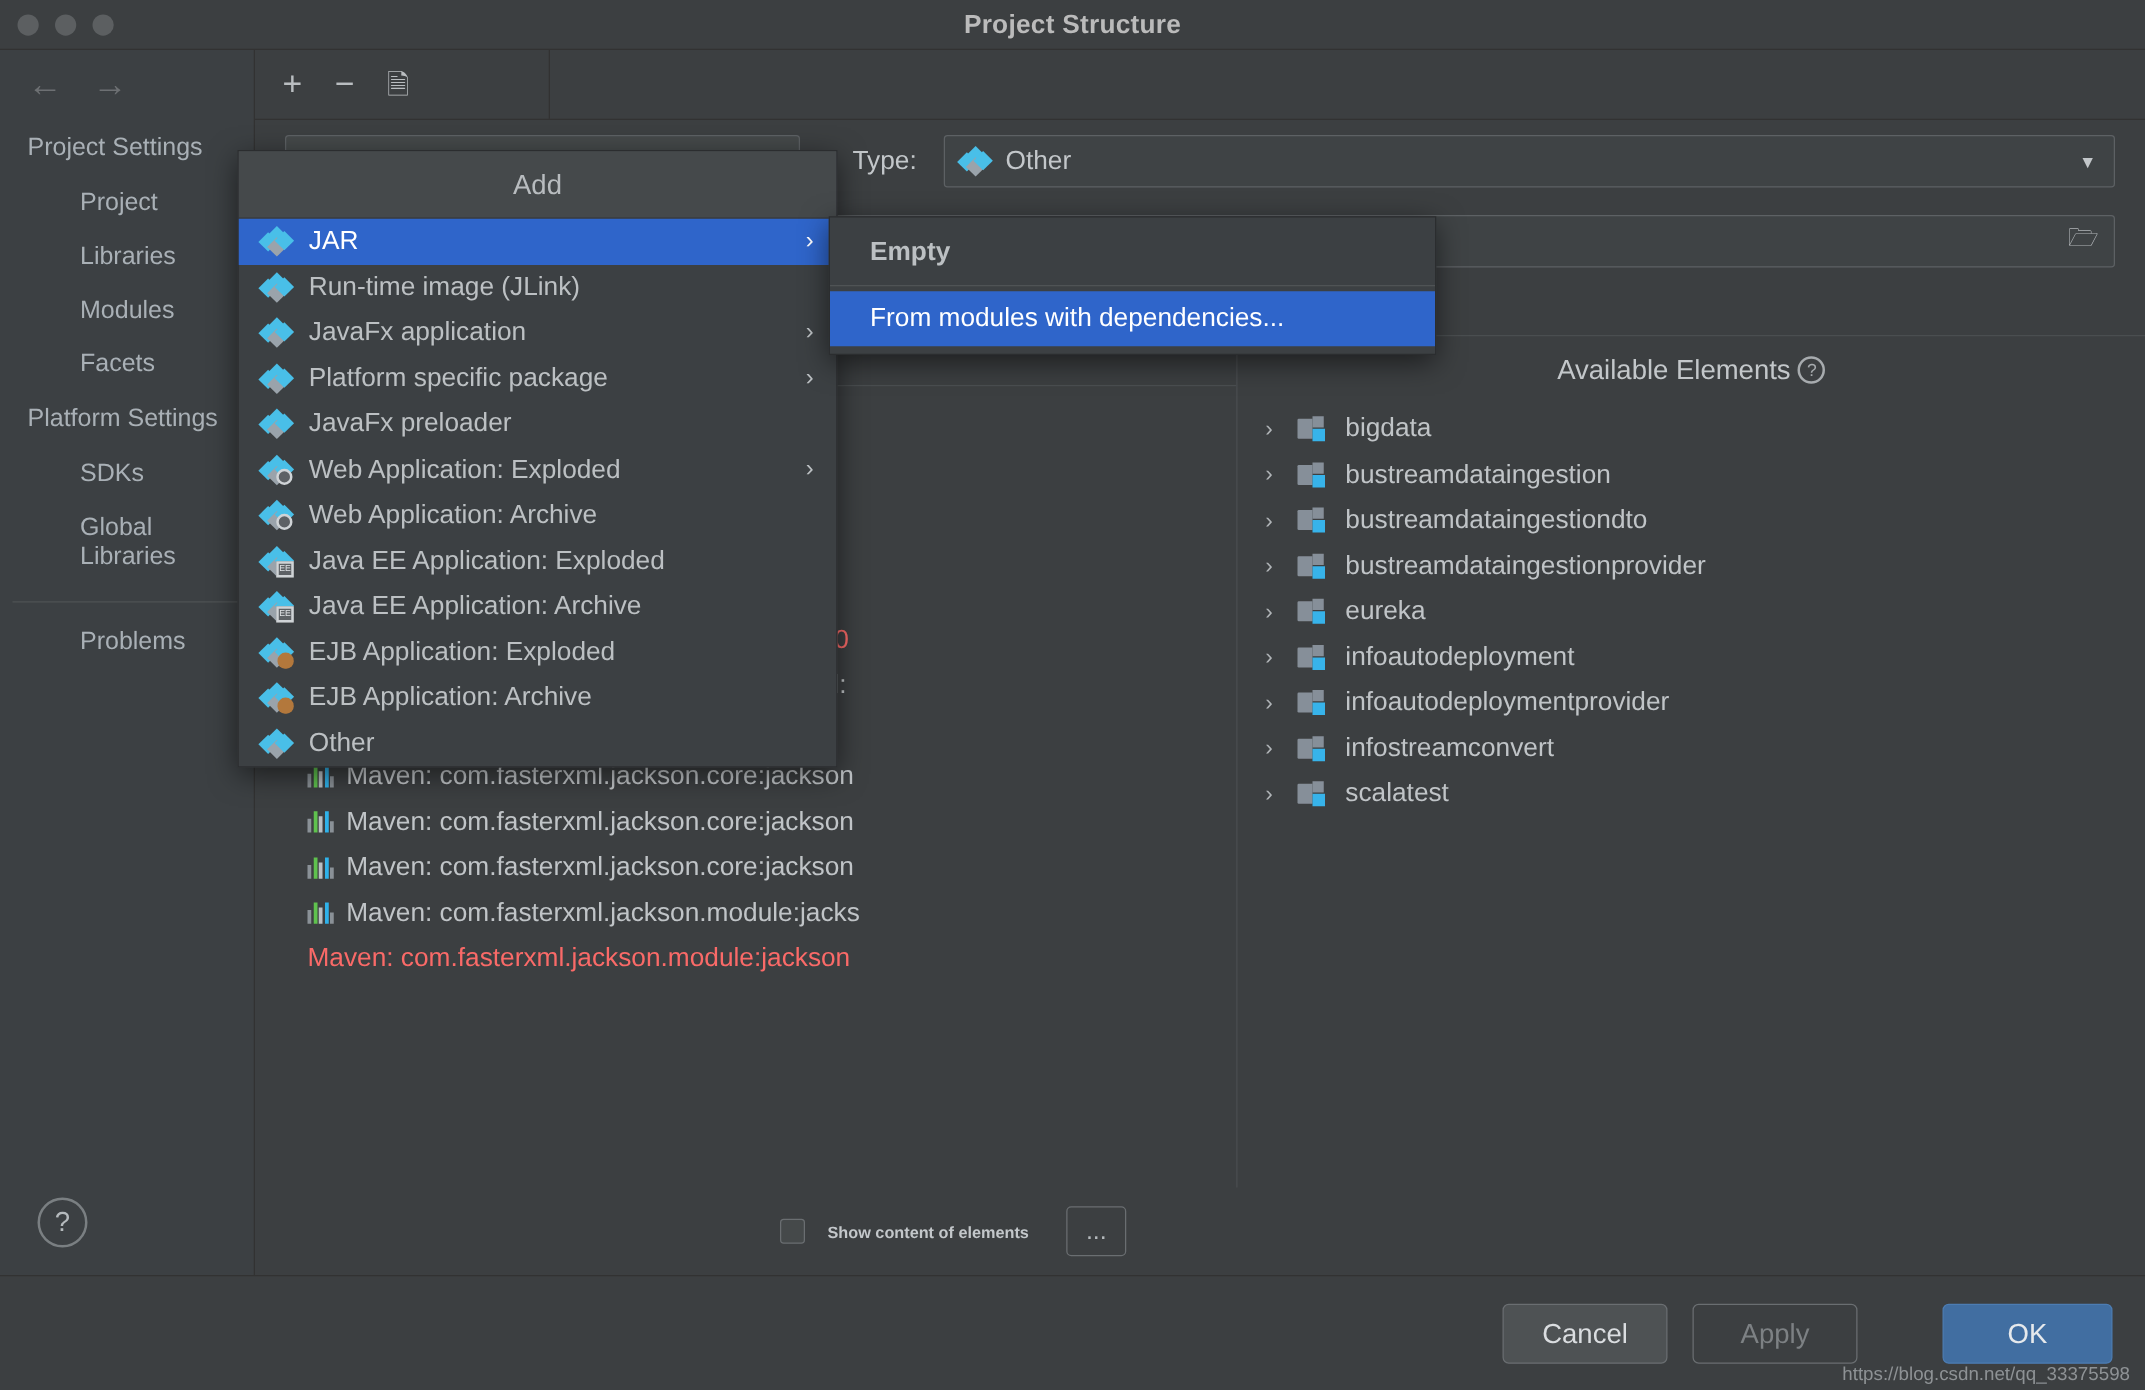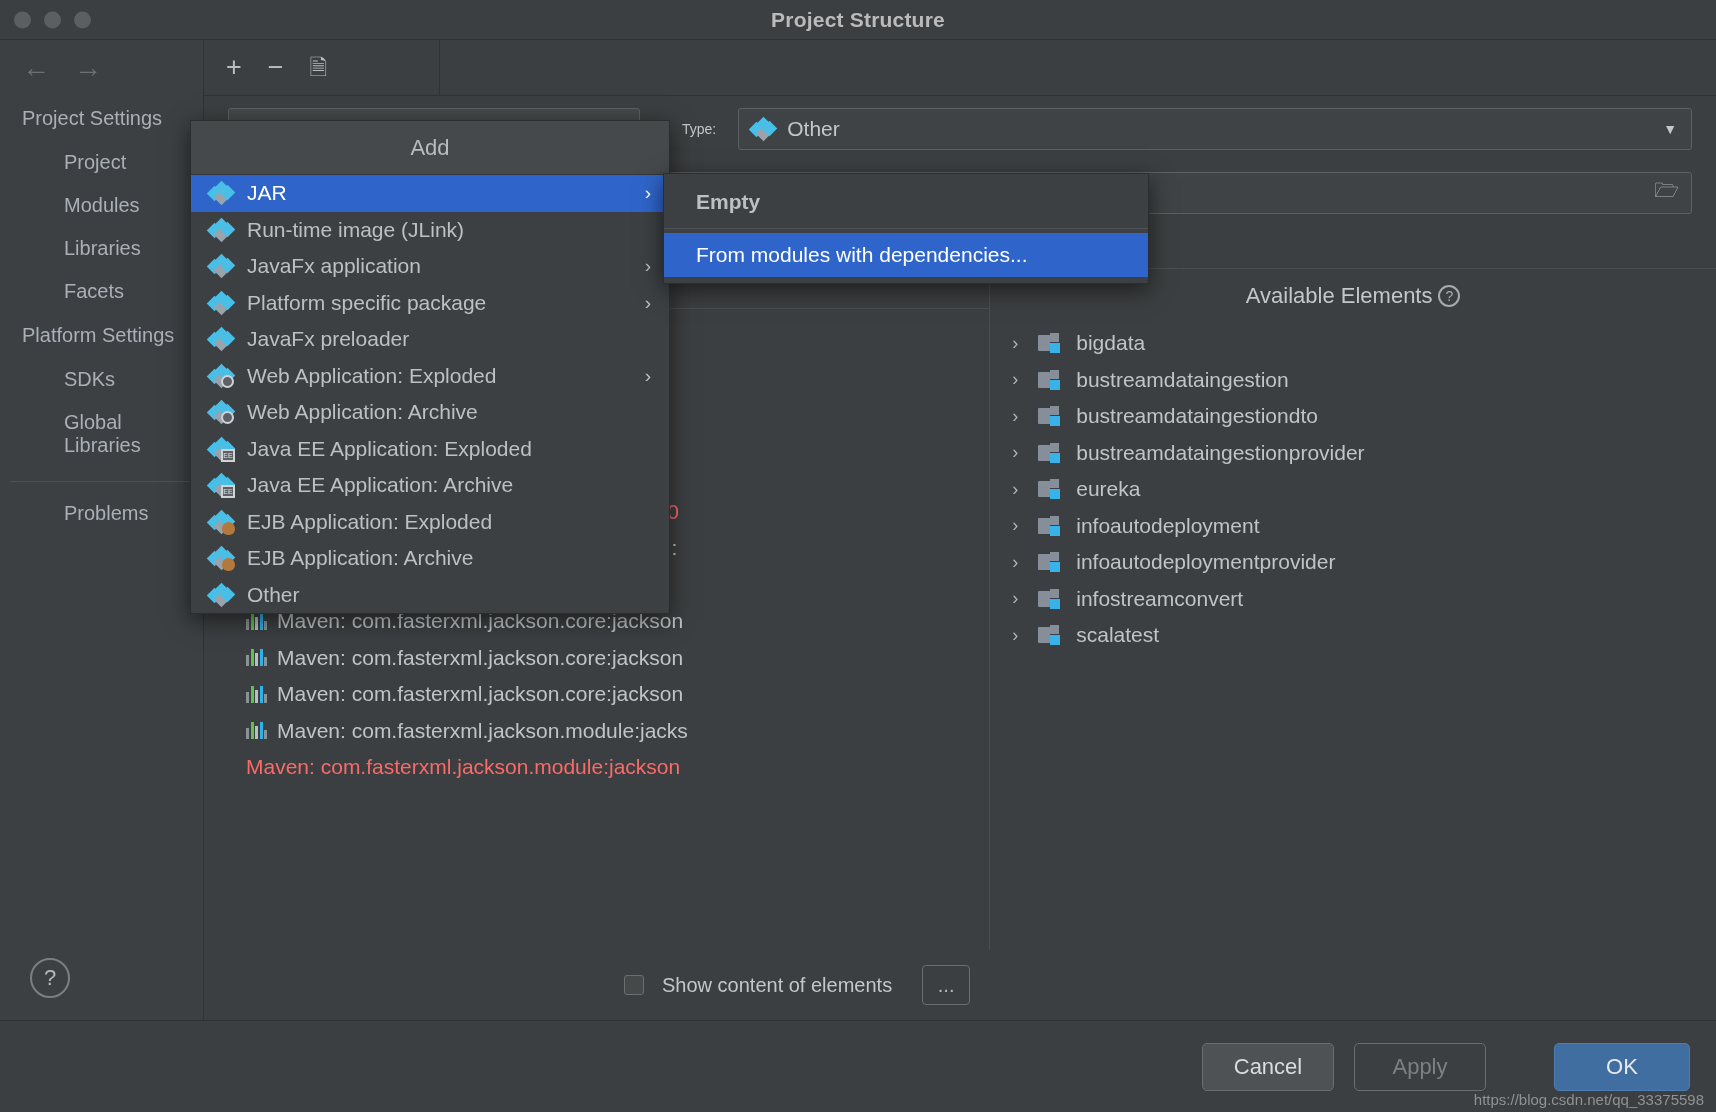--- a/index.html
+++ b/index.html
@@ -71,41 +71,41 @@
   .tb-icon { color: #b9bdc0; font-size: 27px; line-height: 1; cursor: pointer; }
   .tb-copy { font-size: 22px; }
 
   .name-row { height: 66px; flex: 0 0 66px; display: flex; align-items: center; padding-left: 24px; gap: 22px; }
   .nm-field {
     width: 412px; height: 42px; background: #45494a;
     border: 1px solid #5d6164; border-radius: 3px;
     display: flex; align-items: center; padding: 0 12px;
     color: #c3c7ca; font-size: 21px; overflow: hidden;
   }
-  .type-label { font-size: 14px; color: #c3c7ca; margin-left: 20px; }
+  .type-label { font-size: 21px; color: #c3c7ca; margin-left: 20px; }
   .type-combo {
     flex: 1 1 auto; height: 42px; background: #3f4345;
     border: 1px solid #5d6164; border-radius: 3px;
     display: flex; align-items: center; padding: 0 12px; margin-right: 24px;
     color: #c3c7ca; font-size: 21px; gap: 12px; position: relative;
   }
   .combo-arrow { position: absolute; right: 14px; color: #c3c7ca; font-size: 14px; }
 
   .out-row { height: 62px; flex: 0 0 62px; display: flex; align-items: center; padding-left: 24px; gap: 18px; }
   .out-field {
     flex: 1 1 auto; height: 42px; background: #3f4345;
     border: 1px solid #5d6164; border-radius: 3px;
     display: flex; align-items: center; padding: 0 12px; margin-right: 24px;
     color: #c3c7ca; font-size: 21px; justify-content: space-between;
   }
   .folder-ico { color: #b0b4b7; font-size: 20px; }
 
   .chk-row { height: 44px; flex: 0 0 44px; display: flex; align-items: center; padding-left: 24px; gap: 14px; }
   .chkbox { width: 20px; height: 20px; border: 1px solid #6a6e71; border-radius: 3px; background: #45494a; }
-  .chk-label { font-size: 20px; color: #c3c7ca; }
+  .chk-label { font-size: 13px; color: #c3c7ca; font-weight: bold; }
 
   
   .panes { flex: 1 1 auto; display: flex; min-height: 0; border-top: 1px solid #4a4e50; }
   .pane-left { flex: 1 1 52%; min-width: 0; display: flex; flex-direction: column; border-right: 1px solid #4a4e50; }
   .pane-right { flex: 1 1 48%; min-width: 0; display: flex; flex-direction: column; }
 
   .sortbar { height: 40px; flex: 0 0 40px; display: flex; align-items: center; gap: 24px; padding-left: 28px;
              border-bottom: 1px solid #4a4e50; }
   .tri-up { width: 0; height: 0; border-left: 13px solid transparent; border-right: 13px solid transparent; border-bottom: 14px solid #77797b; }
   .tri-dn { width: 0; height: 0; border-left: 13px solid transparent; border-right: 13px solid transparent; border-top: 14px solid #77797b; }
@@ -187,22 +187,22 @@
   <div class="body">
 
     <div class="sidebar">
       <div class="nav-arrows">
         <span>←</span>
         <span>→</span>
       </div>
 
       <div class="side-group">Project Settings</div>
       <div class="side-item">Project</div>
+      <div class="side-item">Libraries</div>
       <div class="side-item">Modules</div>
-      <div class="side-item">Libraries</div>
       <div class="side-item">Facets</div>
 
       <div class="side-group">Platform Settings</div>
       <div class="side-item">SDKs</div>
       <div class="side-item">Global Libraries</div>
 
       <div class="side-sep"></div>
       <div class="problems">Problems</div>
 
       <div class="help-btn">?</div>

